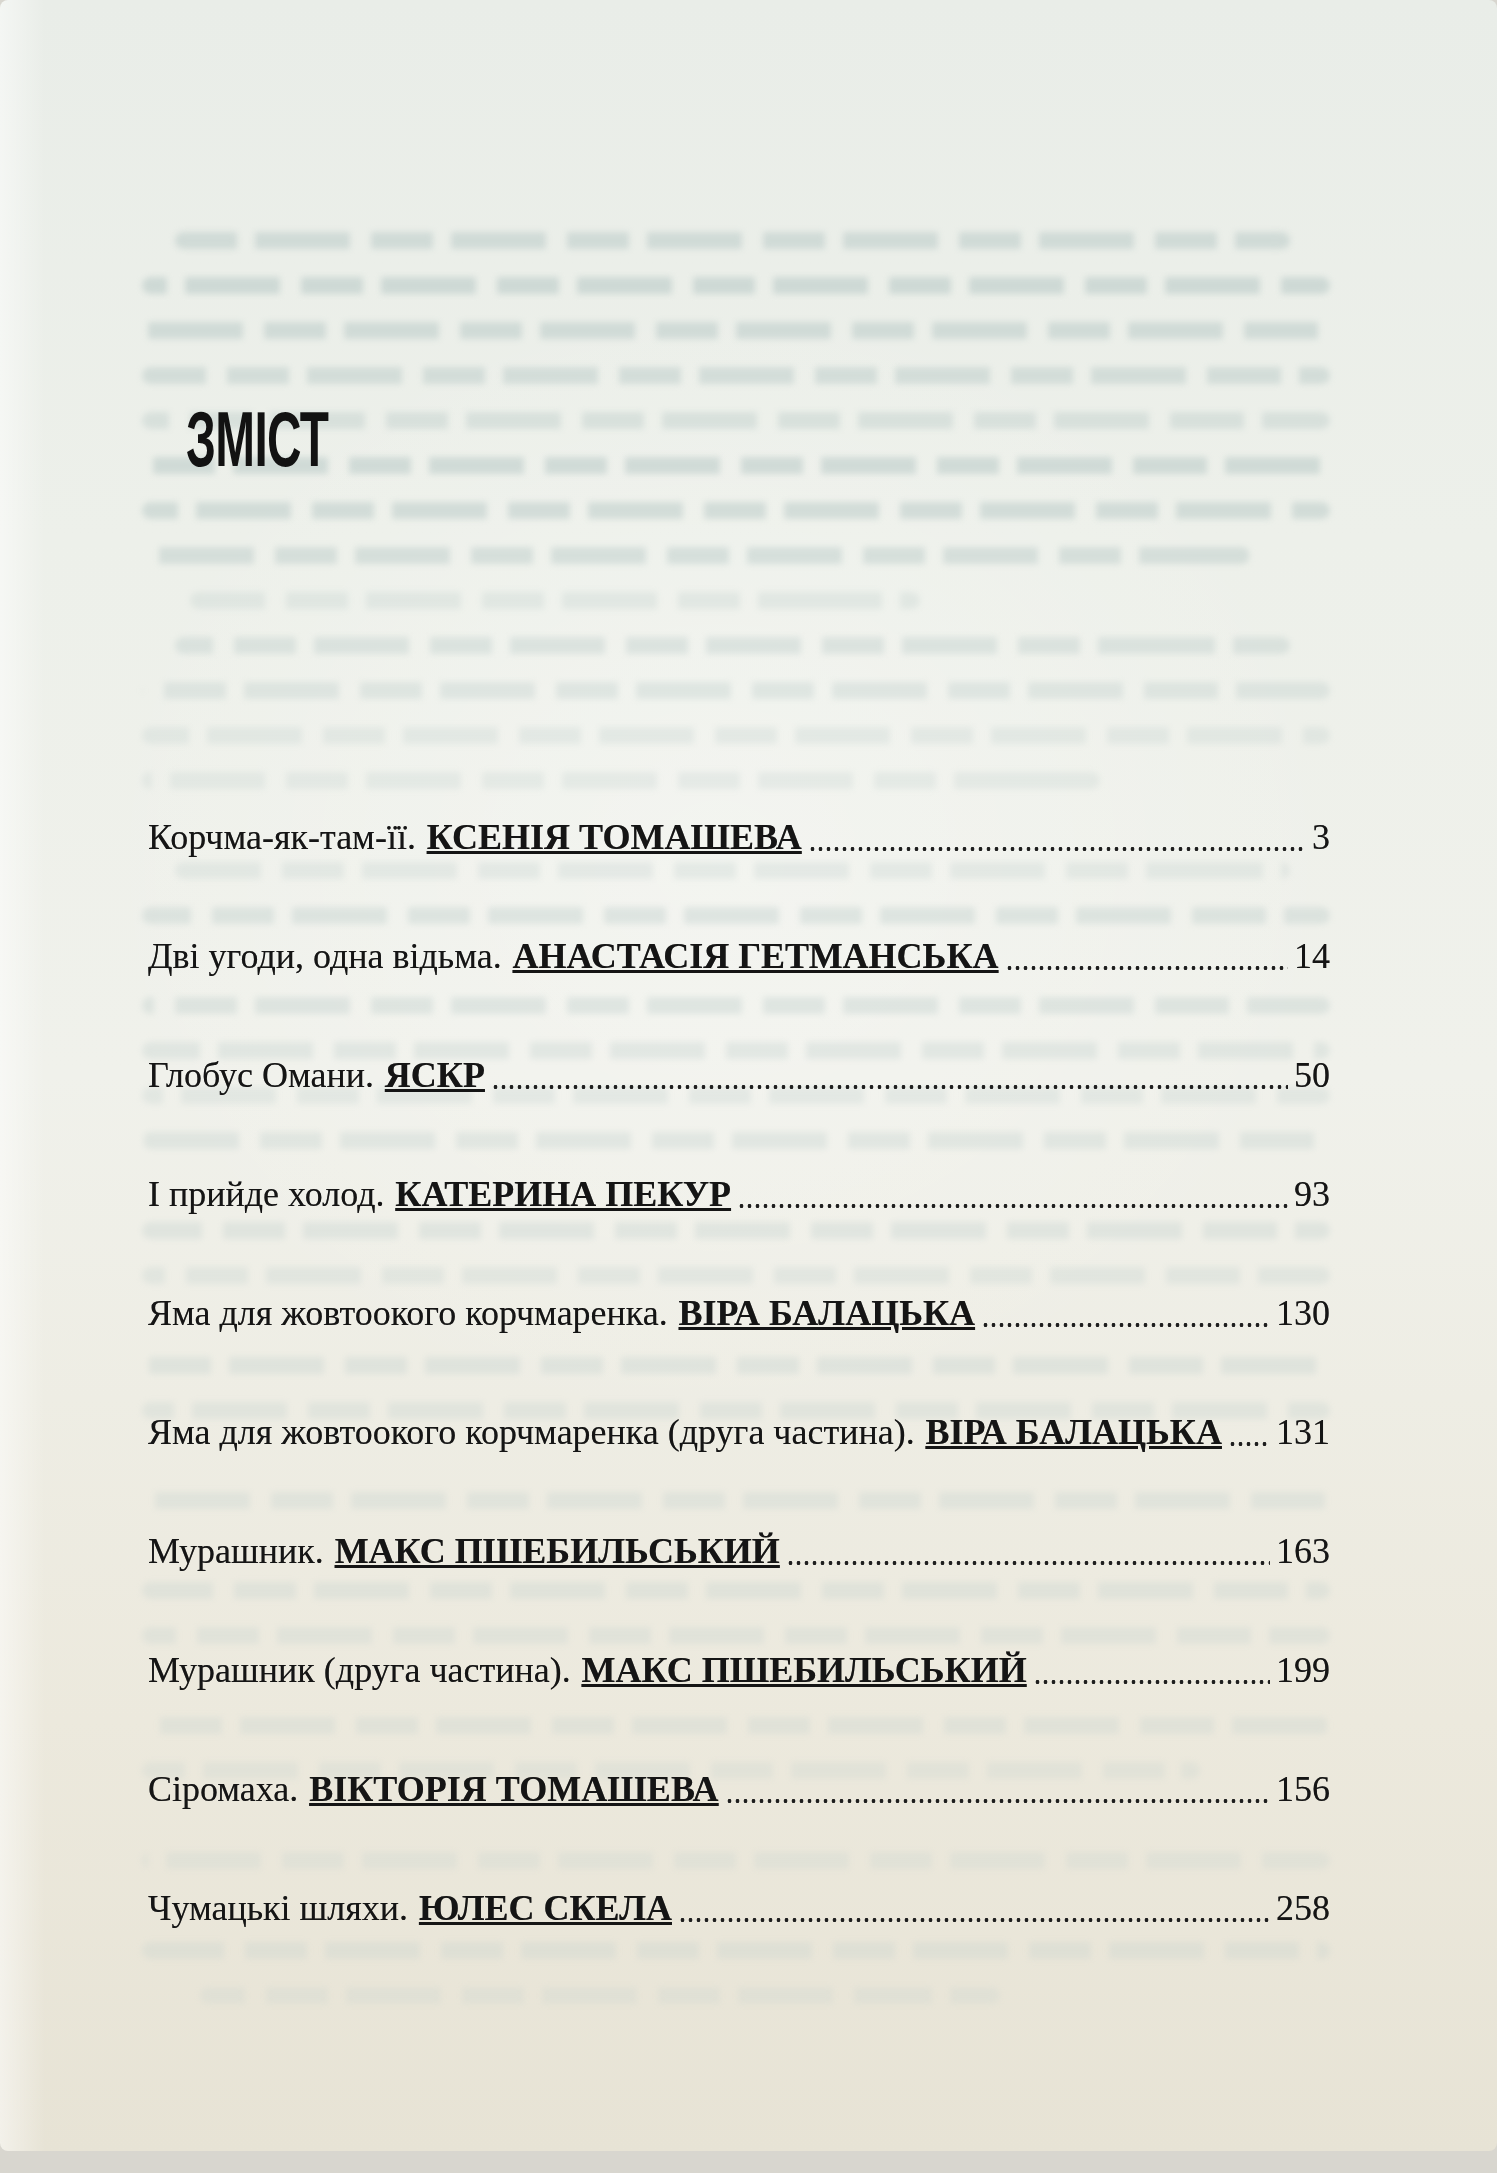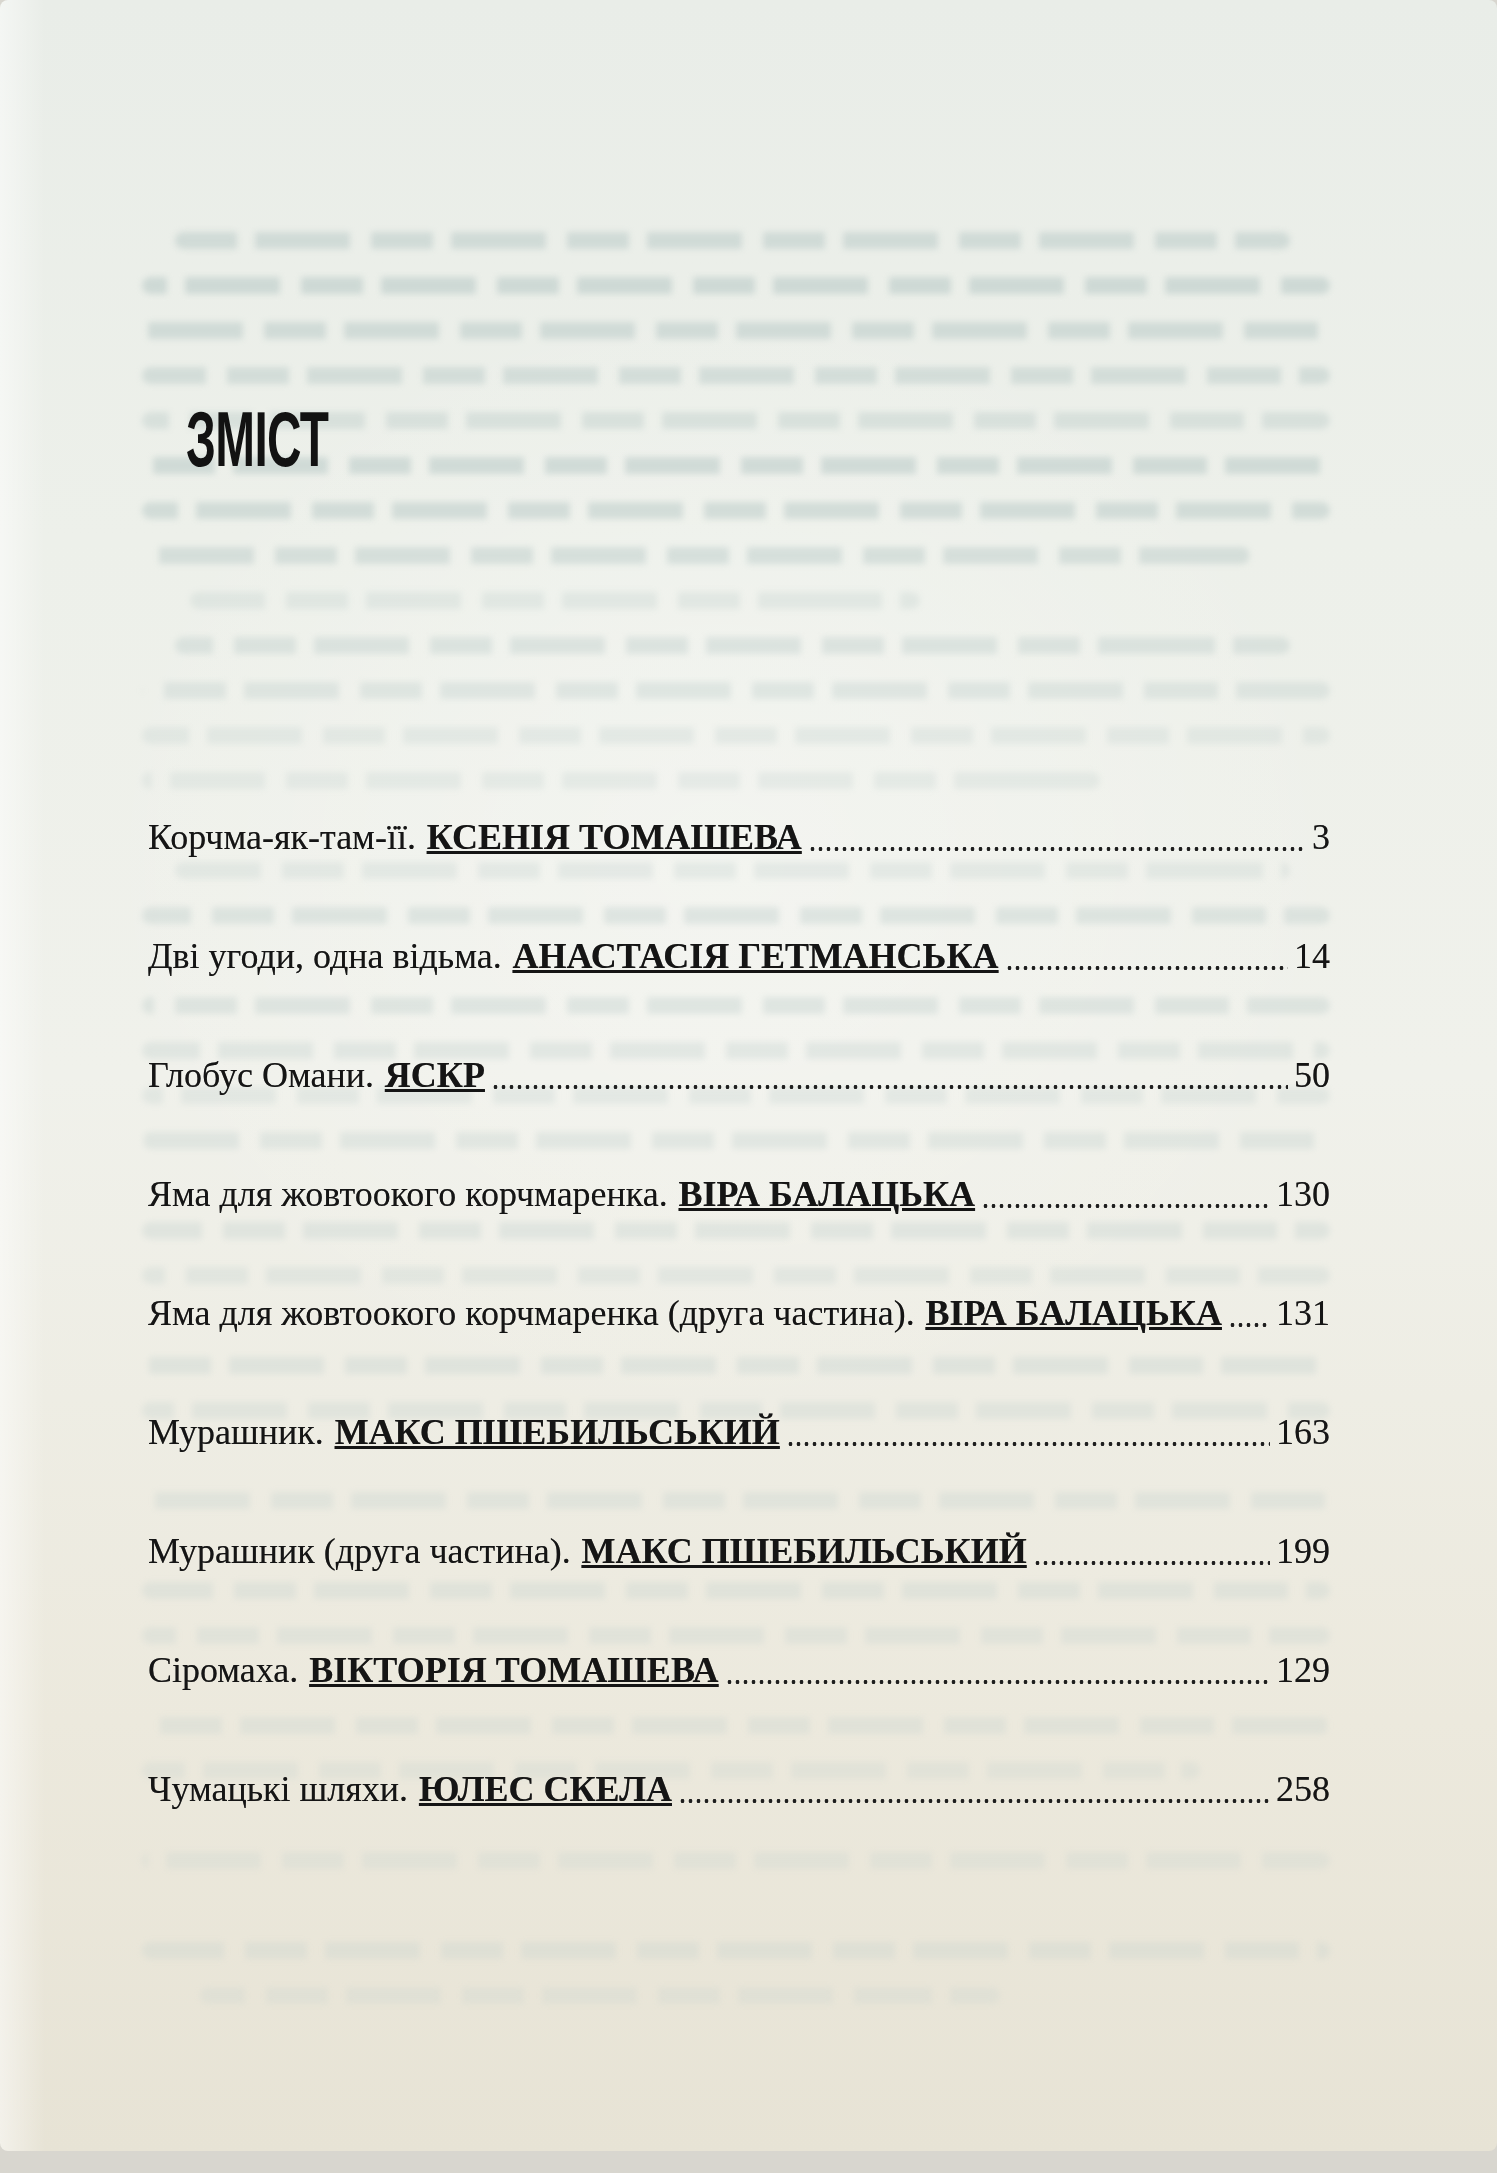--- a/index.html
+++ b/index.html
@@ -148,20 +148,26 @@
       <span class="entry-page">14</span>
     </div>
 
     <div class="toc-entry">
       <span class="entry-title">Глобус Омани.</span>
       <span class="entry-author">ЯСКР</span>
       <span class="entry-dots"></span>
       <span class="entry-page">50</span>
     </div>
 
+    <div class="toc-entry">
+      <span class="entry-title">І прийде холод.</span>
+      <span class="entry-author">КАТЕРИНА ПЕКУР</span>
+      <span class="entry-dots"></span>
+      <span class="entry-page">93</span>
+    </div>
 
     <div class="toc-entry">
       <span class="entry-title">Яма для жовтоокого корчмаренка.</span>
       <span class="entry-author">ВІРА БАЛАЦЬКА</span>
       <span class="entry-dots"></span>
       <span class="entry-page">130</span>
     </div>
 
     <div class="toc-entry">
       <span class="entry-title">Яма для жовтоокого корчмаренка (друга частина).</span>
@@ -181,21 +187,21 @@
       <span class="entry-title">Мурашник (друга частина).</span>
       <span class="entry-author">МАКС ПШЕБИЛЬСЬКИЙ</span>
       <span class="entry-dots"></span>
       <span class="entry-page">199</span>
     </div>
 
     <div class="toc-entry">
       <span class="entry-title">Сіромаха.</span>
       <span class="entry-author">ВІКТОРІЯ ТОМАШЕВА</span>
       <span class="entry-dots"></span>
-      <span class="entry-page">129</span>
+      <span class="entry-page">156</span>
     </div>
 
     <div class="toc-entry">
       <span class="entry-title">Чумацькі шляхи.</span>
       <span class="entry-author">ЮЛЕС СКЕЛА</span>
       <span class="entry-dots"></span>
       <span class="entry-page">258</span>
     </div>
   </div>
 

